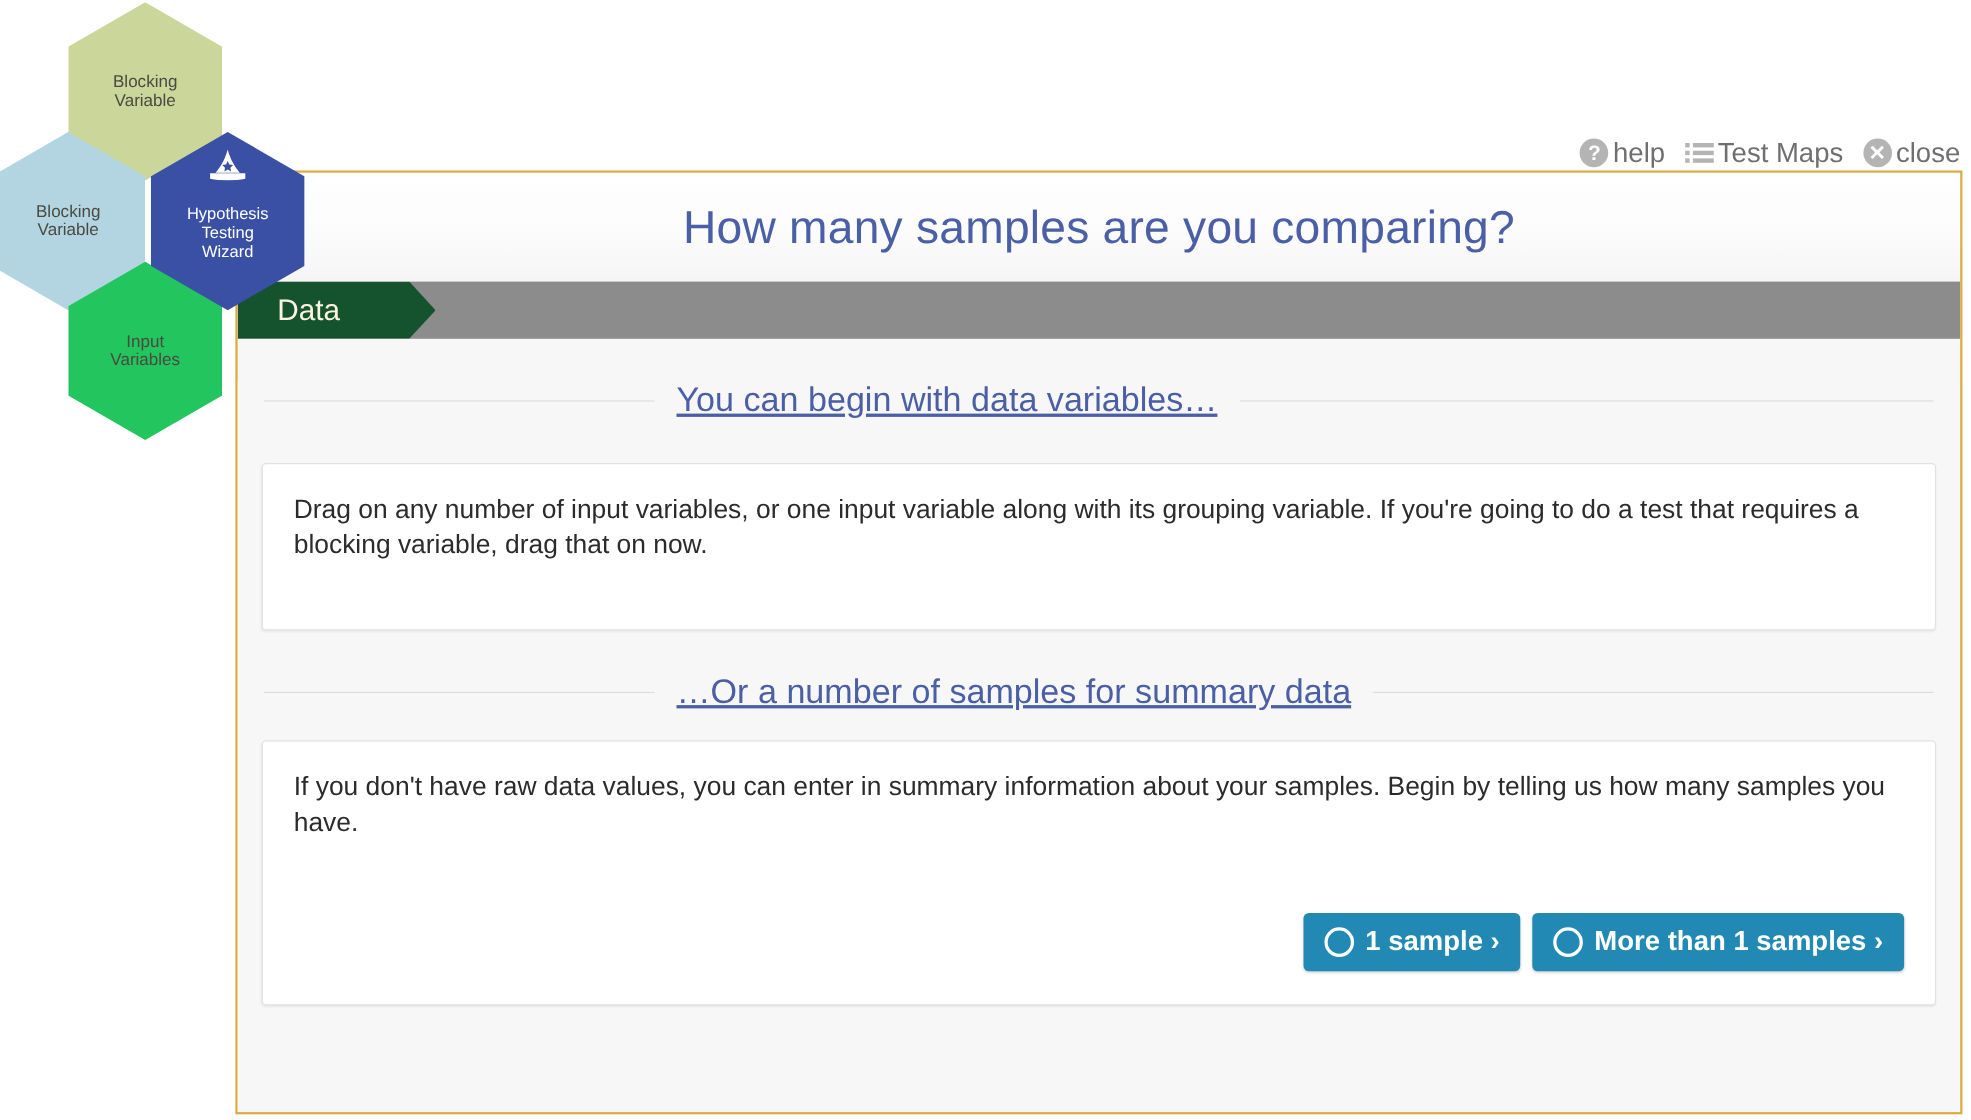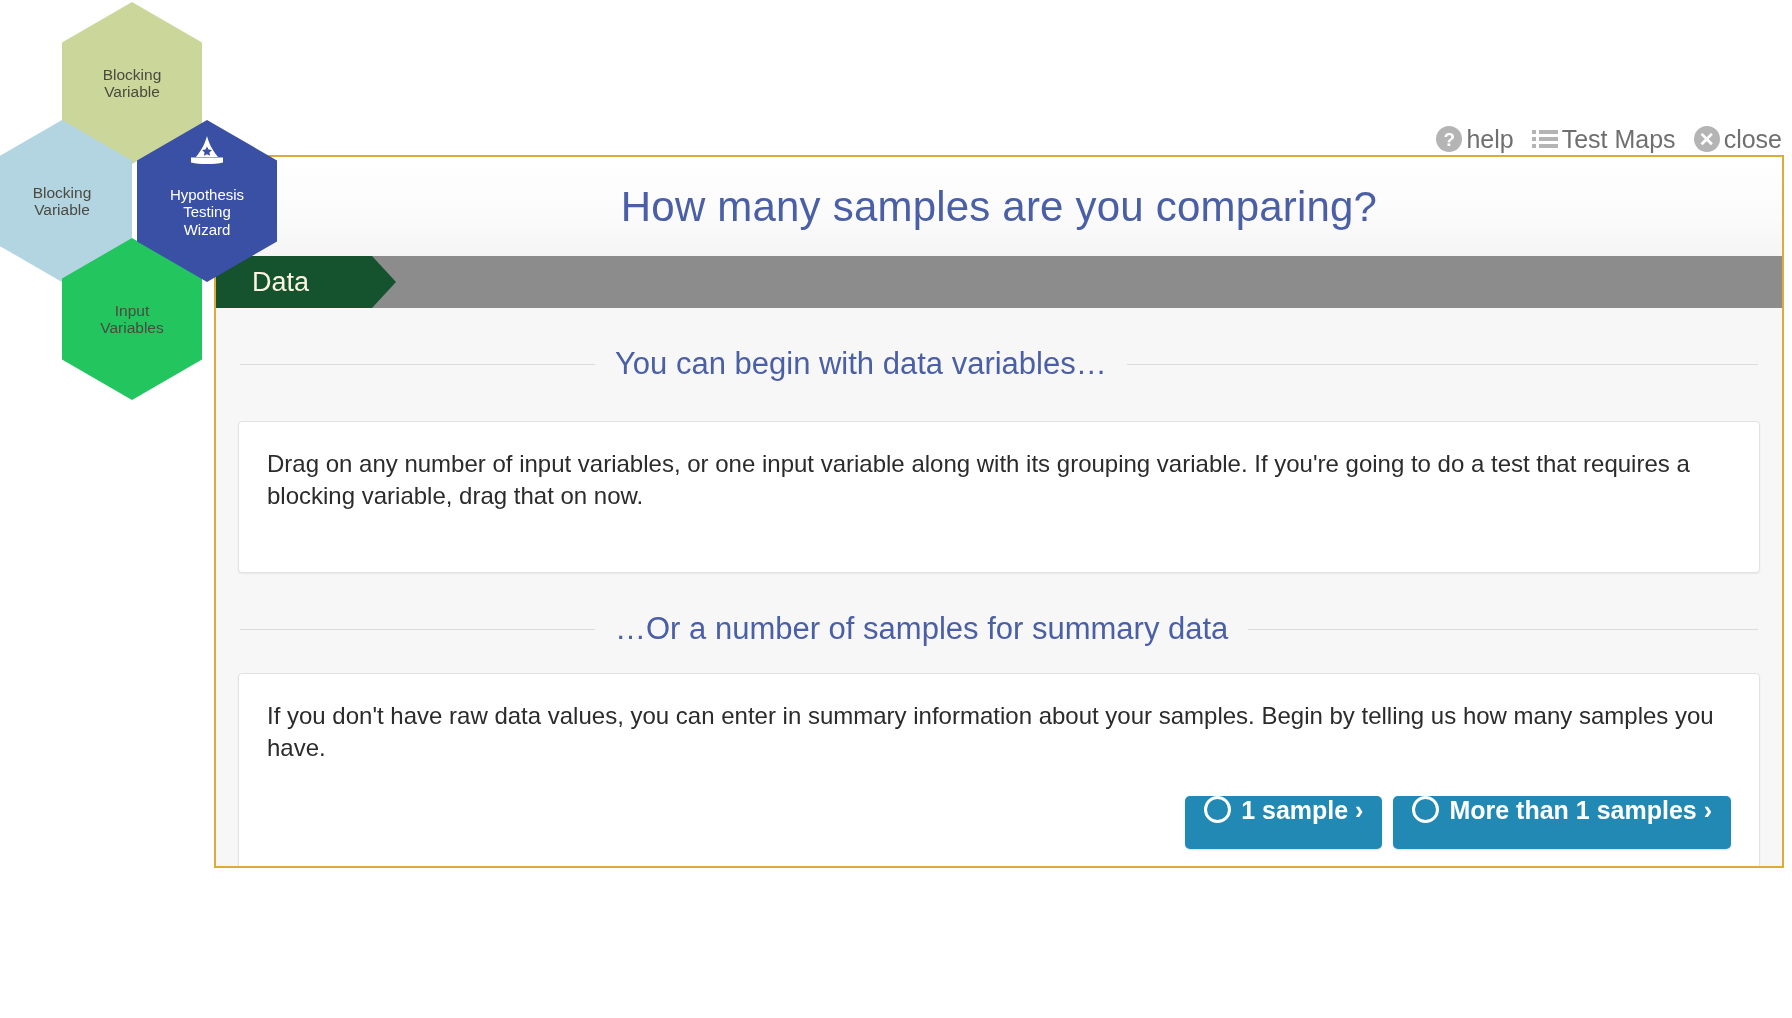--- a/index.html
+++ b/index.html
@@ -138,21 +138,21 @@
     height: 4px;
     background: #b4b4b4;
   }
 
   
   #panel {
     position: absolute;
     left: 214px;
     top: 155px;
     width: 1570px;
-    height: 713px;
+    height: 858px;
     border: 2px solid #dcab3c;
     background: #f7f7f7;
     z-index: 10;
     overflow: hidden;
   }
 
   #panel-header {
     height: 99px;
     background: linear-gradient(180deg, #ffffff 0%, #fbfbfb 60%, #f5f5f5 100%);
     display: flex;
@@ -207,20 +207,21 @@
   .section-head .rule {
     flex: 1 1 auto;
     height: 1px;
     background: #dcdcdc;
   }
   .section-head .rule.short { flex: 0 0 auto; width: 355px; }
   .section-head .label {
     font-size: 31px;
     color: #4a5fa5;
     white-space: nowrap;
+    text-decoration: underline;
   }
 
   .card {
     background: #ffffff;
     border: 1px solid #e2e2e2;
     border-radius: 4px;
     box-shadow: 0 1px 2px rgba(0,0,0,0.07);
     padding: 26px 28px 30px 28px;
   }
   .card p {
@@ -241,24 +242,25 @@
     background: #2189b4;
     color: #ffffff;
     border: none;
     border-radius: 5px;
     font-family: "Liberation Sans", sans-serif;
     font-size: 25px;
     font-weight: bold;
     height: 53px;
     padding: 0 19px;
     display: flex;
-    align-items: flex-start;
+    align-items: center;
     gap: 10px;
     cursor: pointer;
     box-shadow: 0 1px 2px rgba(0,0,0,0.15);
+    margin-top: 34px;
   }
   .radio-ring {
     width: 27px;
     height: 27px;
     border-radius: 50%;
     border: 3px solid #ffffff;
     flex: 0 0 auto;
   }
 </style>
 </head>

